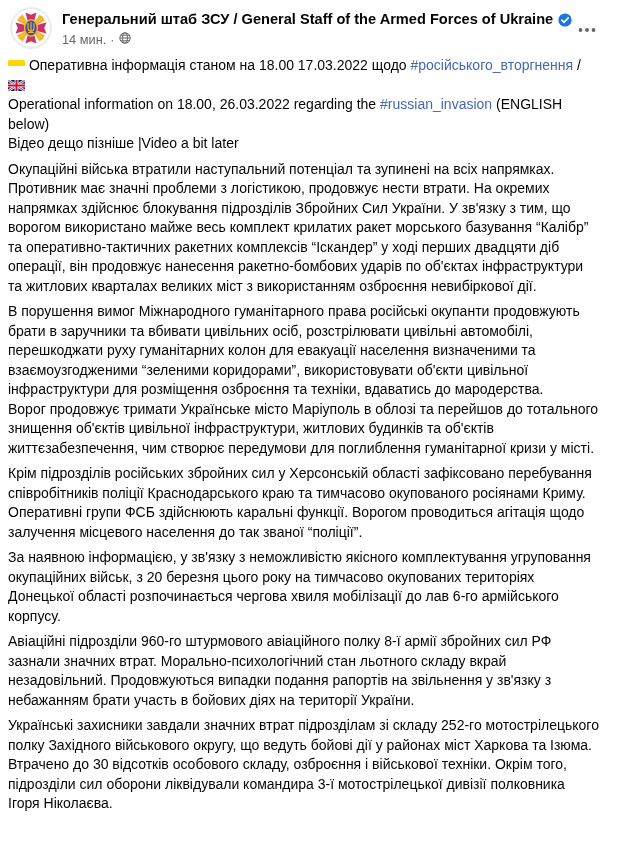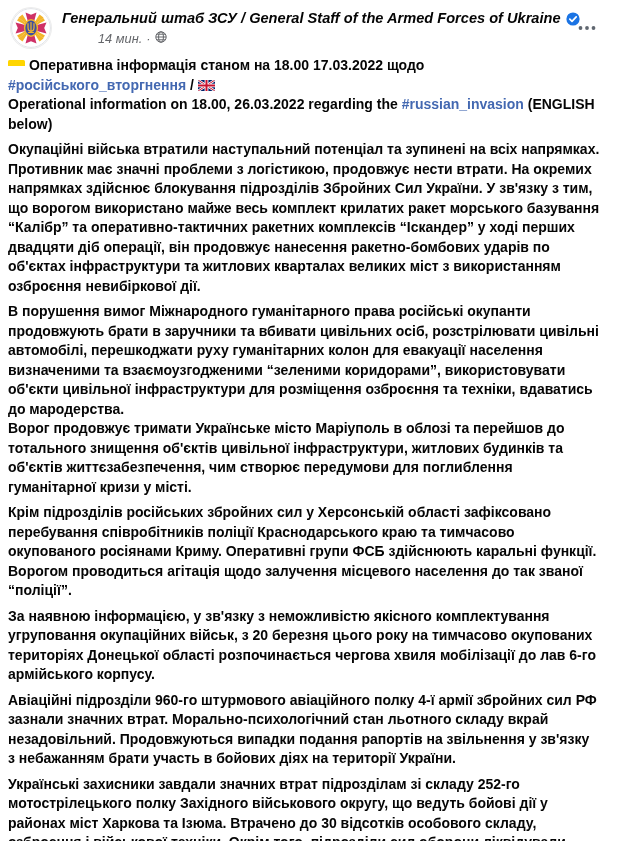--- a/index.html
+++ b/index.html
@@ -5,48 +5,48 @@
   html, body { margin: 0; padding: 0; }
   body {
     width: 617px; height: 841px; overflow: hidden;
     background: #ffffff;
     font-family: "Liberation Sans", "DejaVu Sans", sans-serif;
     color: #050505;
   }
   .post { width: 617px; }
 
   
-  .header { display: flex; align-items: flex-start; padding: 7px 14px 0 10px; font-style: italic; }
+  .header { display: flex; align-items: center; padding: 7px 14px 0 10px; }
   .avatar {
     width: 42px; height: 42px; border-radius: 50%;
     flex: 0 0 42px; cursor: pointer;
     box-shadow: inset 0 0 0 1px rgba(0,0,0,.08);
     background: #fff; display: flex; align-items: center; justify-content: center;
   }
   .avatar svg { display: block; }
   .header-text { margin-left: 10px; flex: 1 1 auto; min-width: 0; padding-top: 2px; }
   .name-row { display: flex; align-items: center; }
   .page-name {
     font-size: 14.6px; font-weight: 700; color: #050505;
     text-decoration: none; line-height: 19px; white-space: nowrap;
   }
   .verified { margin-left: 5px; display: inline-flex; }
   .meta-row {
     margin-top: 3px; font-size: 12.8px; color: #65676b;
-    display: flex; align-items: center; gap: 4px; line-height: 16px; margin-left: 36px;
+    display: flex; align-items: center; gap: 4px; line-height: 16px;
   }
   .more-btn {
     width: 32px; height: 32px; border: none; background: transparent;
     border-radius: 50%; display: flex; align-items: center; justify-content: center;
     cursor: pointer; margin-top: 6px; padding: 0;
   }
 
   
   .body { padding: 7px 9px 0 8px; font-size: 14px; line-height: 19.5px; }
-  .body p { margin: 0 8px 6px 0; white-space: pre-line; font-weight: bold; }
+  .body p { margin: 0 8px 6px 0; white-space: pre-line; }
   a.hashtag { color: #4368b1; text-decoration: none; cursor: pointer; }
 
   .flag { display: inline-block; width: 17px; height: 11px; border-radius: 1.5px;
           vertical-align: -1px; overflow: hidden; }
   .flag-ua .top { height: 5.5px; background: #1565c8; }
   .flag-ua .bottom { height: 5.5px; background: #ffd500; }
   .flag-uk svg { display: block; }
 </style>
 </head>
 <body>
@@ -129,23 +129,23 @@
   <div class="body">
 
     <p><span class="flag flag-ua"><span class="top"></span><span class="bottom" style="display:block"></span></span> <span>Оперативна інформація станом на 18.00 17.03.2022 щодо </span><a class="hashtag">#російського_вторгнення</a><span> / </span><span class="flag flag-uk"><svg width="17" height="11" viewBox="0 0 17 11">
             <rect width="17" height="11" fill="#012169"></rect>
             <path d="M0 0 L17 11 M17 0 L0 11" stroke="#ffffff" stroke-width="2.4"></path>
             <path d="M0 0 L17 11 M17 0 L0 11" stroke="#c8102e" stroke-width="1"></path>
             <rect x="6.6" width="3.8" height="11" fill="#ffffff"></rect>
             <rect y="3.7" width="17" height="3.6" fill="#ffffff"></rect>
             <rect x="7.5" width="2" height="11" fill="#c8102e"></rect>
             <rect y="4.5" width="17" height="2" fill="#c8102e"></rect>
-          </svg></span><br><span>Operational information on 18.00, 26.03.2022 regarding the </span><a class="hashtag">#russian_invasion</a><span> (ENGLISH below)</span><br></p>
+          </svg></span><br><span>Operational information on 18.00, 26.03.2022 regarding the </span><a class="hashtag">#russian_invasion</a><span> (ENGLISH below)</span><br><span>Відео дещо пізніше |Video a bit later</span></p>
 
     <p>Окупаційні війська втратили наступальний потенціал та зупинені на всіх напрямках. Противник має значні проблеми з логістикою, продовжує нести втрати. На окремих напрямках здійснює блокування підрозділів Збройних Сил України. У зв'язку з тим, що ворогом використано майже весь комплект крилатих ракет морського базування “Калібр” та оперативно-тактичних ракетних комплексів “Іскандер” у ході перших двадцяти діб операції, він продовжує нанесення ракетно-бомбових ударів по об'єктах інфраструктури та житлових кварталах великих міст з використанням озброєння невибіркової дії.</p>
     <p>В порушення вимог Міжнародного гуманітарного права російські окупанти продовжують брати в заручники та вбивати цивільних осіб, розстрілювати цивільні автомобілі, перешкоджати руху гуманітарних колон для евакуації населення визначеними та взаємоузгодженими “зеленими коридорами”, використовувати об'єкти цивільної інфраструктури для розміщення озброєння та техніки, вдаватись до мародерства.
 Ворог продовжує тримати Українське місто Маріуполь в облозі та перейшов до тотального знищення об'єктів цивільної інфраструктури, житлових будинків та об'єктів життєзабезпечення, чим створює передумови для поглиблення гуманітарної кризи у місті.</p>
     <p>Крім підрозділів російських збройних сил у Херсонській області зафіксовано перебування співробітників поліції Краснодарського краю та тимчасово окупованого росіянами Криму. Оперативні групи ФСБ здійснюють каральні функції. Ворогом проводиться агітація щодо залучення місцевого населення до так званої “поліції”.</p>
     <p>За наявною інформацією, у зв'язку з неможливістю якісного комплектування угруповання окупаційних військ, з 20 березня цього року на тимчасово окупованих територіях Донецької області розпочинається чергова хвиля мобілізації до лав 6-го армійського корпусу.</p>
-    <p>Авіаційні підрозділи 960-го штурмового авіаційного полку 4-ї армії збройних сил РФ зазнали значних втрат. Морально-психологічний стан льотного складу вкрай незадовільний. Продовжуються випадки подання рапортів на звільнення у зв'язку з небажанням брати участь в бойових діях на території України.</p>
+    <p>Авіаційні підрозділи 960-го штурмового авіаційного полку 8-ї армії збройних сил РФ зазнали значних втрат. Морально-психологічний стан льотного складу вкрай незадовільний. Продовжуються випадки подання рапортів на звільнення у зв'язку з небажанням брати участь в бойових діях на території України.</p>
     <p>Українські захисники завдали значних втрат підрозділам зі складу 252-го мотострілецького полку Західного військового округу, що ведуть бойові дії у районах міст Харкова та Ізюма. Втрачено до 30 відсотків особового складу, озброєння і військової техніки. Окрім того, підрозділи сил оборони ліквідували командира 3-ї мотострілецької дивізії полковника Ігоря Ніколаєва.</p>
   </div>
 </div>
 
 </body></html>

